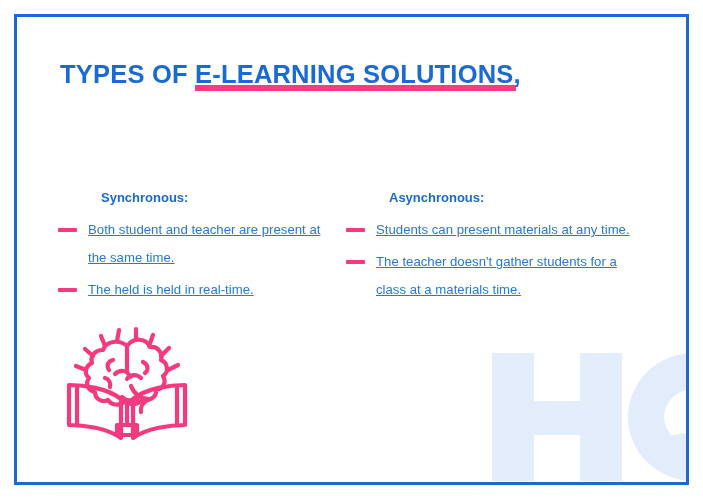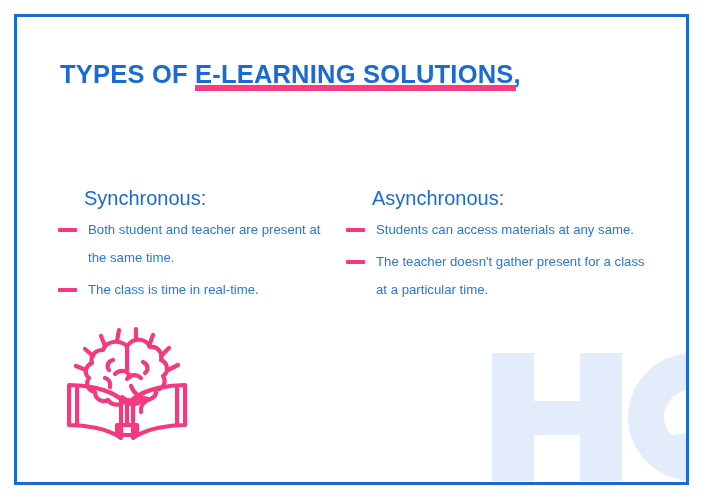--- a/index.html
+++ b/index.html
@@ -97,39 +97,40 @@
     z-index: 3;
   }
   .col {
     position: absolute;
     top: 0;
   }
   #col-left  { left: 58px;  width: 275px; }
   #col-right { left: 346px; width: 300px; }
 
   .col-heading {
-    margin: 0 0 8px 26px;
-    font-size: 20px;
-    font-weight: normal;
+    margin: 0 0 8px 43px;
+    font-size: 13px;
+    font-weight: bold;
     color: #1a6ad4;
     line-height: 20px;
   }
 
   .bullet-list {
     list-style: none;
     margin: 0;
     padding: 0;
   }
   .bullet-item {
     position: relative;
     padding-left: 30px;
     margin-bottom: 4px;
     font-size: 13.2px;
     line-height: 28px;
     color: #2878d4;
+    text-decoration: underline;
   }
   .bullet-dash {
     position: absolute;
     left: 0;
     top: 12px;
     width: 19px;
     height: 4px;
     background: #f4397f;
     border-radius: 1px;
   }
@@ -173,35 +174,35 @@
 
     <div class="col" id="col-left">
       <div class="col-heading">Synchronous:</div>
       <ul class="bullet-list">
         <li class="bullet-item">
           <span class="bullet-dash"></span>
           <span>Both student and teacher are present at the same time.</span>
         </li>
         <li class="bullet-item">
           <span class="bullet-dash"></span>
-          <span>The class is time in real-time.</span>
+          <span>The held is held in real-time.</span>
         </li>
       </ul>
     </div>
 
     <div class="col" id="col-right">
       <div class="col-heading">Asynchronous:</div>
       <ul class="bullet-list">
         <li class="bullet-item">
           <span class="bullet-dash"></span>
-          <span>Students can access materials at any same.</span>
-        </li>
-        <li class="bullet-item">
-          <span class="bullet-dash"></span>
-          <span>The teacher doesn't gather present for a class at a particular time.</span>
+          <span>Students can present materials at any time.</span>
+        </li>
+        <li class="bullet-item">
+          <span class="bullet-dash"></span>
+          <span>The teacher doesn't gather students for a class at a materials time.</span>
         </li>
       </ul>
     </div>
 
   </div>
 
   <div id="brain-book-icon">
     <svg width="140" height="130" viewBox="0 0 140 130" aria-hidden="true">
       <g stroke="#f4397f" stroke-width="4.2" fill="none" stroke-linecap="round" stroke-linejoin="round">
 

